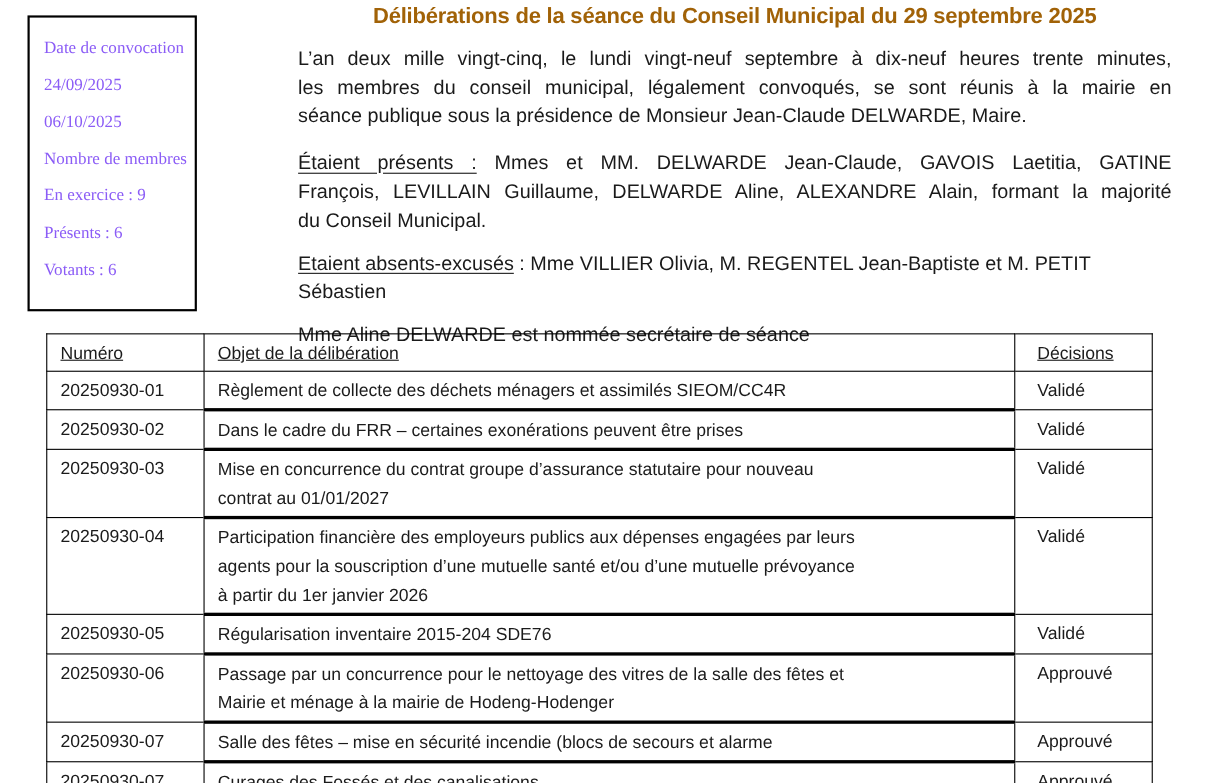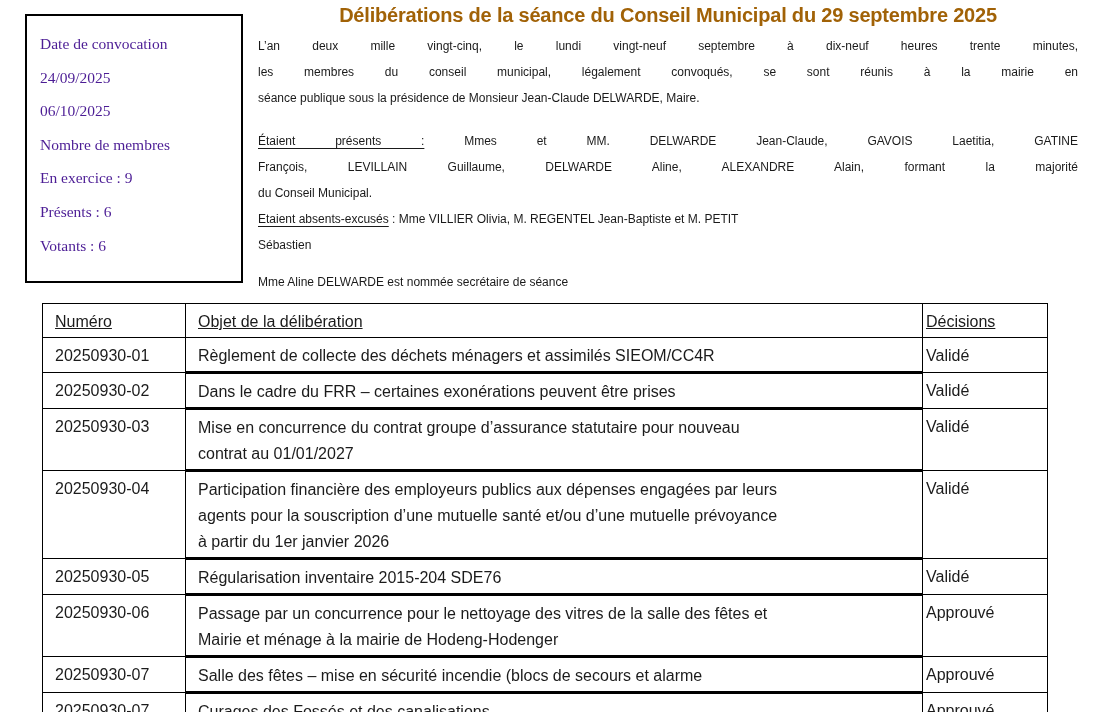--- a/index.html
+++ b/index.html
@@ -3,55 +3,55 @@
 <meta charset="utf-8">
 <style>
   html,body{margin:0;padding:0;background:#fff;}
   .page{
     position:relative;width:1095px;height:712px;background:#ffffff;
     overflow:hidden;color:#1a1a1a;
     font-family:"Liberation Sans",sans-serif;
   }
   
   .info-box{
-    position:absolute;left:25px;top:14px;width:218px;height:269px;
+    position:absolute;left:25px;top:14px;width:154px;height:269px;
     border:2px solid #000;box-sizing:border-box;
     padding:11px 6px 0 13px;
     font-family:"Liberation Serif",serif;
-    font-size:15.5px;color:#4c1d95;
+    font-size:15.5px;color:#8b5cf6;
   }
   .info-box .line{line-height:33.6px;white-space:nowrap;}
   
   .head-block{position:absolute;left:258px;top:4px;width:820px;}
   .doc-title{
     margin:0 0 6px 0;text-align:center;
     font-size:20px;font-weight:bold;letter-spacing:-0.2px;color:#a16207;
   }
-  .para{margin:0;font-size:12px;line-height:26px;}
+  .para{margin:13px;font-size:18px;line-height:26px;}
   .para .pline{display:block;}
   .para .pline.stretch{text-align:justify;text-align-last:justify;}
   .p-intro{margin-bottom:17px;}
   .p-absents{margin-bottom:11px;}
   .u{text-decoration:underline;text-underline-offset:3px;}
   
   .delib-table{
     position:absolute;left:42px;top:303px;width:1005px;
     border-collapse:collapse;table-layout:fixed;
     font-size:16px;color:#1b1b1b;
   }
   .delib-table col.c-num{width:143px;}
   .delib-table col.c-obj{width:737px;}
   .delib-table col.c-dec{width:125px;}
   .delib-table th,.delib-table td{
     border:1.5px solid #000;vertical-align:top;
     padding:5px 6px 2px 12px;font-weight:normal;text-align:left;
     line-height:26px;overflow:hidden;
   }
   .delib-table td.objet{border-bottom:3.5px solid #000;}
-  .delib-table td.decision,.delib-table th.decision{padding-left:3px;}
+  .delib-table td.decision,.delib-table th.decision{padding-left:20px;}
 </style>
 </head>
 <body>
 
 <div class="page">
 
   <div class="info-box">
     <div class="line">Date de convocation</div>
     <div class="line">24/09/2025</div>
     <div class="line">06/10/2025</div>

